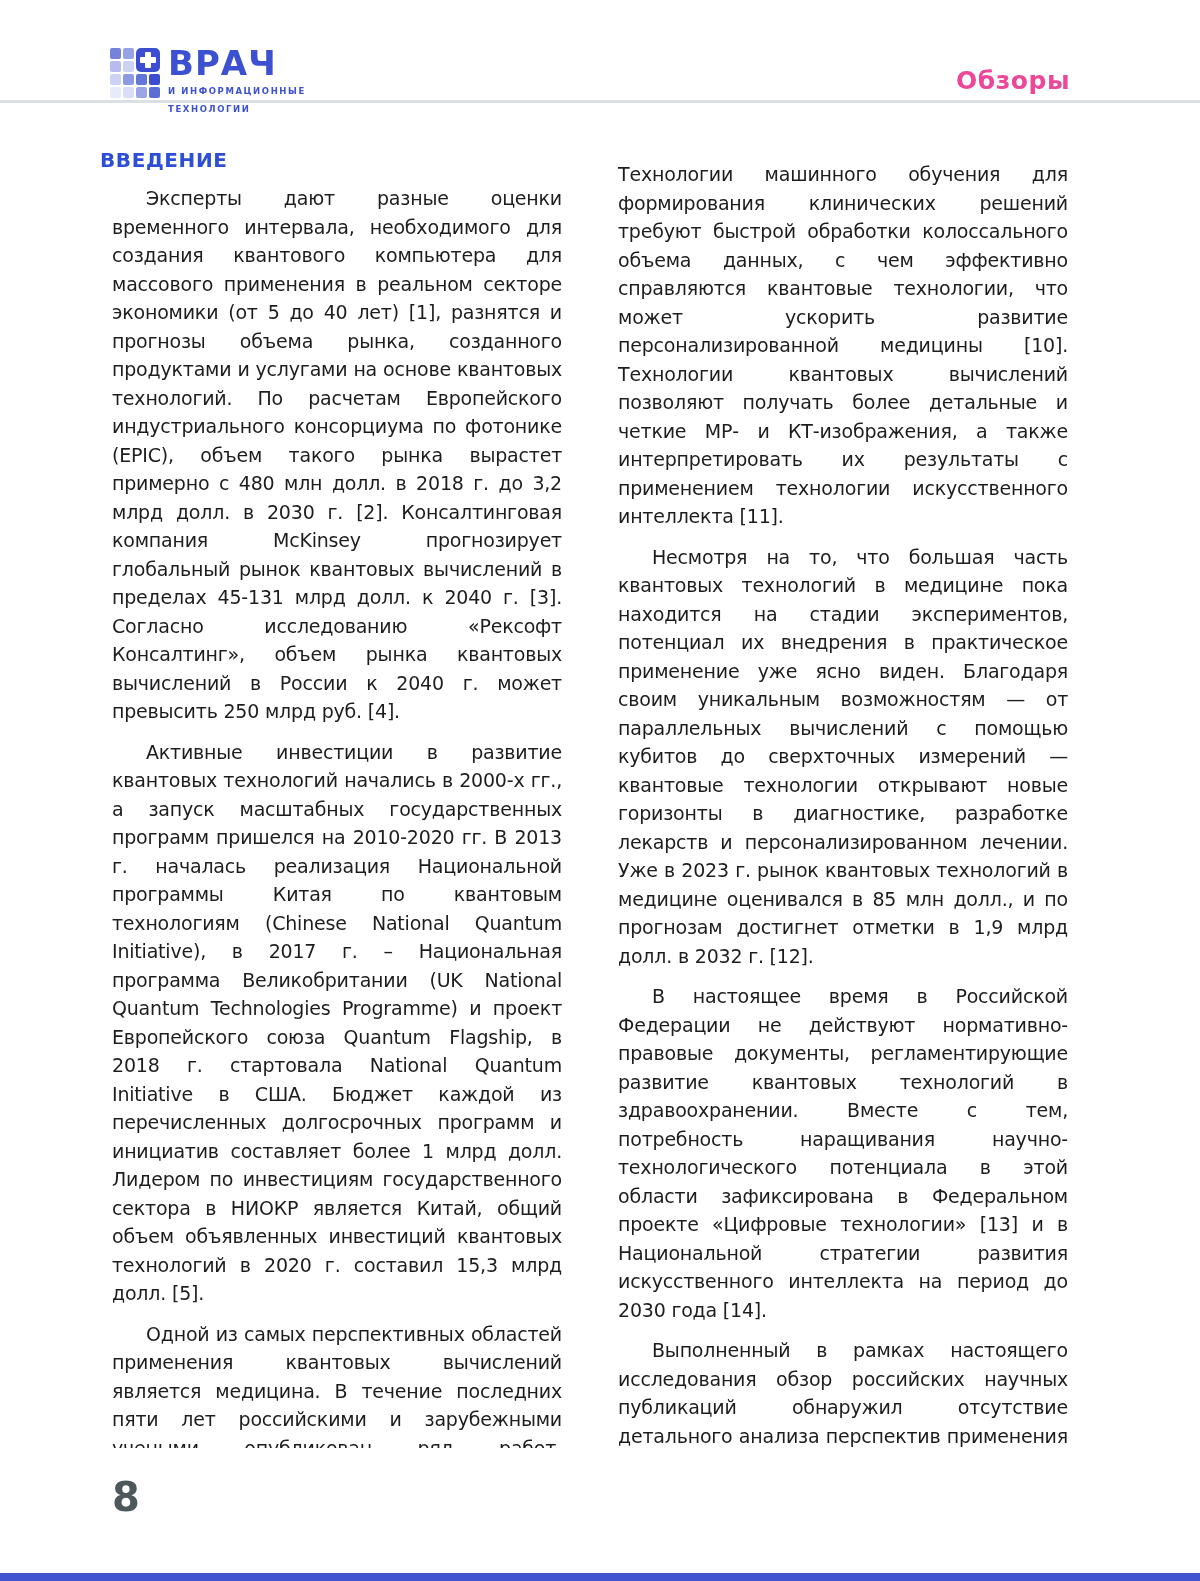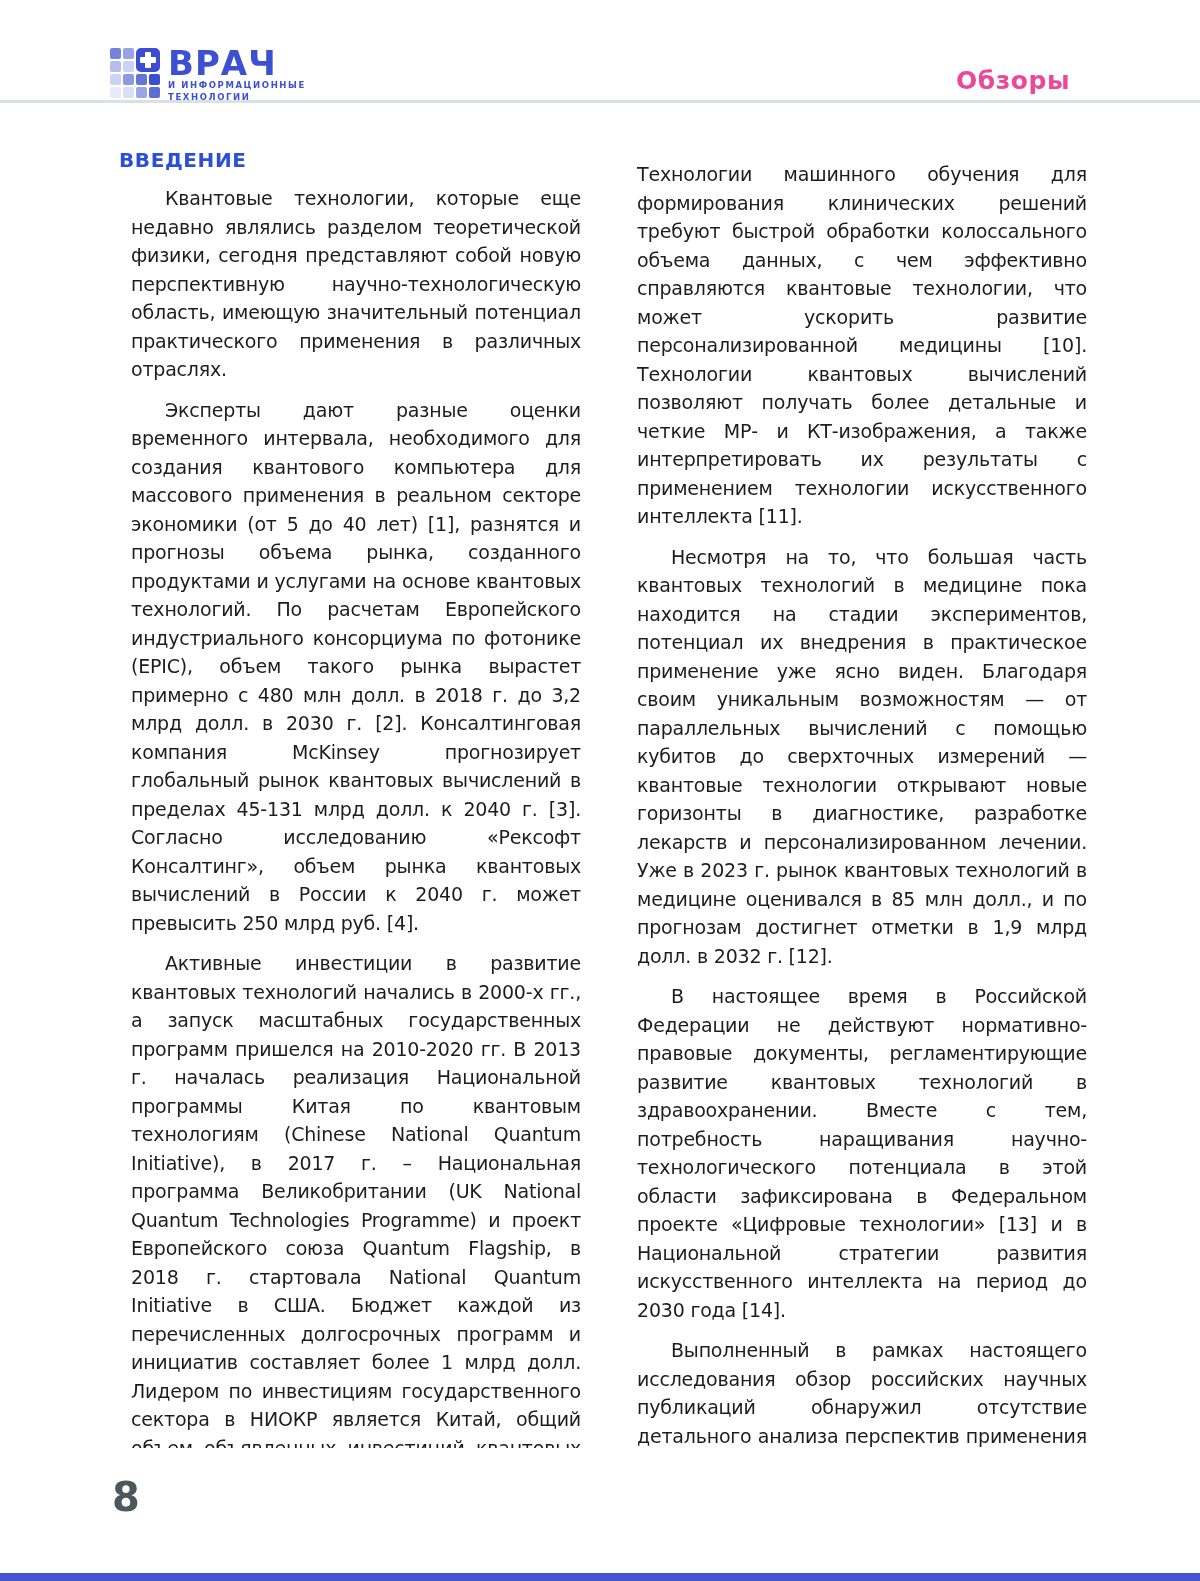--- a/index.html
+++ b/index.html
@@ -17,28 +17,28 @@
   .t1{background:#7583da;} .t2{background:#98a3e7;}
   .t5{background:#b4bdee;} .t6{background:#ccd2f4;}
   .t9{background:#ccd2f4;} .t10{background:#8e9ae3;} .t11{background:#6375d6;} .t12{background:#3c4ecf;}
   .t13{background:#e7eafb;} .t14{background:#d9def7;} .t15{background:#9aa5e8;} .t16{background:#5b6ed4;}
   .cross-tile{grid-column:3/5;grid-row:1/3;width:24px;height:24px;background:#3c4ecf;border-radius:5px;position:relative;}
   .cross-tile::before,.cross-tile::after{content:"";position:absolute;background:#ffffff;border-radius:1px;}
   .cross-tile::before{left:9px;top:4px;width:6px;height:16px;}
   .cross-tile::after{left:4px;top:9px;width:16px;height:6px;}
   .logo-text{display:flex;flex-direction:column;line-height:1;}
   .logo-title{font-size:34px;font-weight:800;color:#3c50d2;letter-spacing:1px;line-height:30px;}
-  .logo-sub{font-size:8.5px;font-weight:700;color:#3c50d2;letter-spacing:1.6px;line-height:10px;margin-top:2px;}
+  .logo-sub{font-size:8.5px;font-weight:700;color:#3c50d2;letter-spacing:1.6px;line-height:10px;margin-top:8px;}
   .section-label{
     position:absolute;top:58px;right:130px;
     font-size:25px;font-weight:700;color:#ec4899;letter-spacing:0.5px;
   }
   
   .columns{
-    position:absolute;top:148px;left:119px;width:980px;height:1300px;
+    position:absolute;top:148px;left:100px;width:980px;height:1300px;
     display:flex;gap:32px;overflow:hidden;
   }
   .col{flex:1;min-width:0;}
   .intro-heading{
     margin:0 0 7px 0;font-size:20px;font-weight:700;color:#2d4fd6;letter-spacing:0.6px;
   }
   .para{
     margin:12px;font-size:19px;line-height:28.5px;text-align:justify;color:#1d1d1f;
     letter-spacing:-0.2px;
   }
@@ -77,21 +77,20 @@
       <span class="logo-sub">ТЕХНОЛОГИИ</span>
     </div>
   </div>
   <div class="section-label">Обзоры</div>
 </div>
 <div class="header-rule"></div>
 
 <div class="columns">
   <div class="col">
     <h2 class="intro-heading">ВВЕДЕНИЕ</h2>
-    <p class="para indent">Квантовые технологии, которые еще недавно являлись разделом теоретической физики, сегодня представляют собой новую перспективную научно-технологическую область, имеющую значительный потенциал практического применения в различных отраслях.</p>
     <p class="para indent">Эксперты дают разные оценки временного интервала, необходимого для создания квантового компьютера для массового применения в реальном секторе экономики (от 5 до 40 лет) [1], разнятся и прогнозы объема рынка, созданного продуктами и услугами на основе квантовых технологий. По расчетам Европейского индустриального консорциума по фотонике (EPIC), объем такого рынка вырастет примерно с 480 млн долл. в 2018 г. до 3,2 млрд долл. в 2030 г. [2]. Консалтинговая компания McKinsey прогнозирует глобальный рынок квантовых вычислений в пределах 45-131 млрд долл. к 2040 г. [3]. Согласно исследованию «Рексофт Консалтинг», объем рынка квантовых вычислений в России к 2040 г. может превысить 250 млрд руб. [4].</p>
     <p class="para indent">Активные инвестиции в развитие квантовых технологий начались в 2000-х гг., а запуск масштабных государственных программ пришелся на 2010-2020 гг. В 2013 г. началась реализация Национальной программы Китая по квантовым технологиям (Chinese National Quantum Initiative), в 2017 г. – Национальная программа Великобритании (UK National Quantum Technologies Programme) и проект Европейского союза Quantum Flagship, в 2018 г. стартовала National Quantum Initiative в США. Бюджет каждой из перечисленных долгосрочных программ и инициатив составляет более 1 млрд долл. Лидером по инвестициям государственного сектора в НИОКР является Китай, общий объем объявленных инвестиций квантовых технологий в 2020 г. составил 15,3 млрд долл. [5].</p>
     <p class="para indent">Одной из самых перспективных областей применения квантовых вычислений является медицина. В течение последних пяти лет российскими и зарубежными учеными опубликован ряд работ, описывающих ключевые направления в области биохимии и квантовой вычислительной биологии [6], примеры использования квантовых технологий для разработки датчиков и сенсоров [7], [8], для обработки и защиты персональных медицинских данных ([9] и другие).</p>
   </div>
   <div class="col">
     <p class="para noindent">Технологии машинного обучения для формирования клинических решений требуют быстрой обработки колоссального объема данных, с чем эффективно справляются квантовые технологии, что может ускорить развитие персонализированной медицины [10]. Технологии квантовых вычислений позволяют получать более детальные и четкие МР- и КТ-изображения, а также интерпретировать их результаты с применением технологии искусственного интеллекта [11].</p>
     <p class="para indent">Несмотря на то, что большая часть квантовых технологий в медицине пока находится на стадии экспериментов, потенциал их внедрения в практическое применение уже ясно виден. Благодаря своим уникальным возможностям — от параллельных вычислений с помощью кубитов до сверхточных измерений — квантовые технологии открывают новые горизонты в диагностике, разработке лекарств и персонализированном лечении. Уже в 2023 г. рынок квантовых технологий в медицине оценивался в 85 млн долл., и по прогнозам достигнет отметки в 1,9 млрд долл. в 2032 г. [12].</p>
     <p class="para indent">В настоящее время в Российской Федерации не действуют нормативно-правовые документы, регламентирующие развитие квантовых технологий в здравоохранении. Вместе с тем, потребность наращивания научно-технологического потенциала в этой области зафиксирована в Федеральном проекте «Цифровые технологии» [13] и в Национальной стратегии развития искусственного интеллекта на период до 2030 года [14].</p>
     <p class="para indent">Выполненный в рамках настоящего исследования обзор российских научных публикаций обнаружил отсутствие детального анализа перспектив применения квантовых технологий в сфере здравоохранения. Большинство публикаций российских авторов, в фокусе которых находятся вопросы развития квантовых технологий, лишь подчеркивают применимость практических результатов в области медицины и здравоохранения ([15], [16] и другие), либо описывают перспективы внедрения без конкретизации технических решений, а также уточняют перечень организаций и компаний, занимающихся разработкой или имеющих на права на их коммерческое использование (см., например, [17]).</p>
 

